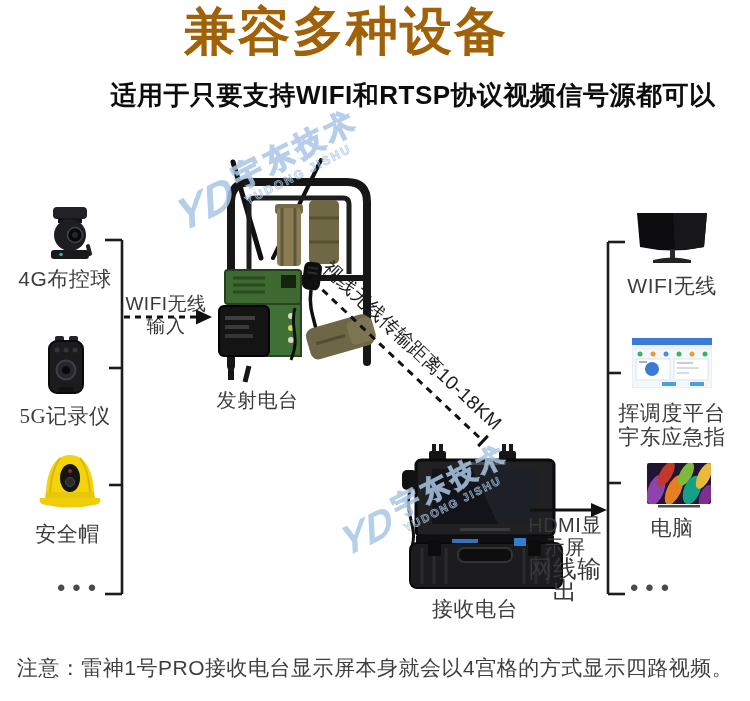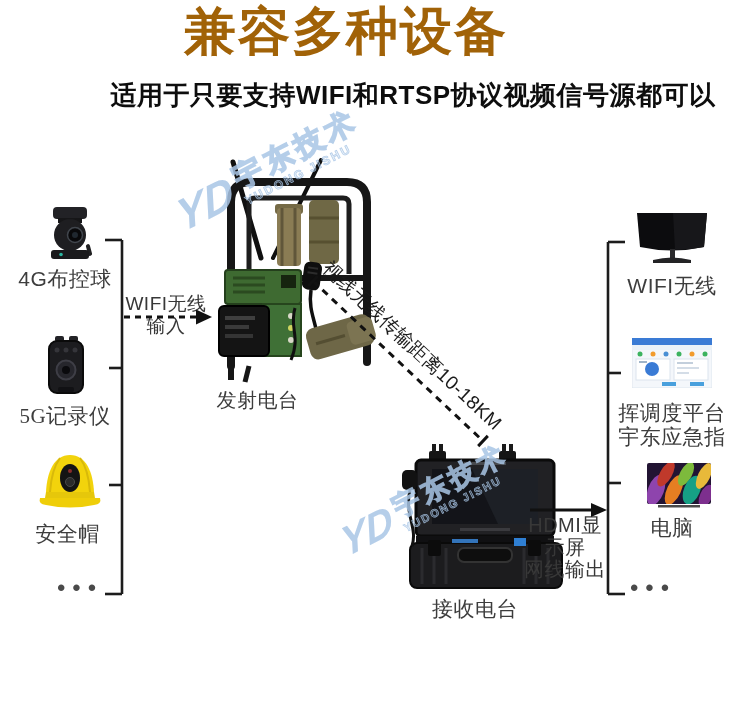--- a/index.html
+++ b/index.html
@@ -213,21 +213,21 @@
   </div>
   <div class="dev-label" style="left:415px; top:596px; width:120px;">接收电台</div>
 
   <div class="small-label" style="left:520px; top:479px; width:90px; font-size:20px;">HDMI显示屏</div>
   <div class="abs" style="left:528px; top:500px;">
     <svg width="82" height="20" viewBox="0 0 82 20">
       <line x1="2" y1="10" x2="63" y2="10" stroke="#111" stroke-width="3"></line>
       <polygon points="63,3 79,10 63,17" fill="#111"></polygon>
     </svg>
   </div>
-  <div class="small-label" style="left:520px; top:523px; width:90px; font-size:20px;">网线输出</div>
+  <div class="small-label" style="left:520px; top:523px; width:90px; font-size:24px;">网线输出</div>
 
   <div class="abs" style="left:604px; top:236px;">
     <svg width="28" height="362" viewBox="0 0 28 362">
       <line x1="4" y1="6" x2="4" y2="358" stroke="#1c1c1c" stroke-width="2.6"></line>
       <line x1="4" y1="6" x2="21" y2="6" stroke="#1c1c1c" stroke-width="2.6"></line>
       <line x1="4" y1="137" x2="17" y2="137" stroke="#1c1c1c" stroke-width="2.6"></line>
       <line x1="4" y1="247" x2="17" y2="247" stroke="#1c1c1c" stroke-width="2.6"></line>
       <line x1="4" y1="358" x2="21" y2="358" stroke="#1c1c1c" stroke-width="2.6"></line>
     </svg>
   </div>
@@ -286,20 +286,21 @@
         <ellipse cx="58" cy="14" rx="6" ry="14" fill="#e8b93a" transform="rotate(26 58 14)"></ellipse>
         <ellipse cx="60" cy="34" rx="6" ry="12" fill="#7d2f8e" transform="rotate(24 60 34)"></ellipse>
       </g>
       <rect x="12" y="43" width="42" height="2.5" fill="#4a4a4a"></rect>
     </svg>
   </div>
   <div class="dev-label" style="left:607px; top:515px; width:130px;">电脑</div>
 
   <div class="dots" style="left:593px; top:577px; width:120px;">•••</div>
 
+  <div class="abs note">注意：雷神1号PRO接收电台显示屏本身就会以4宫格的方式显示四路视频。</div>
 
   <div class="wm" style="left:178px; top:196px;">
     <span class="wm-logo">YD</span>
     <span class="wm-col">
       <span class="wm-cn">宇东技术</span>
       <span class="wm-en">YUDONG JISHU</span>
     </span>
   </div>
   <div class="wm" style="left:342px; top:522px; transform:rotate(-27deg) scale(0.92);">
     <span class="wm-logo">YD</span>

